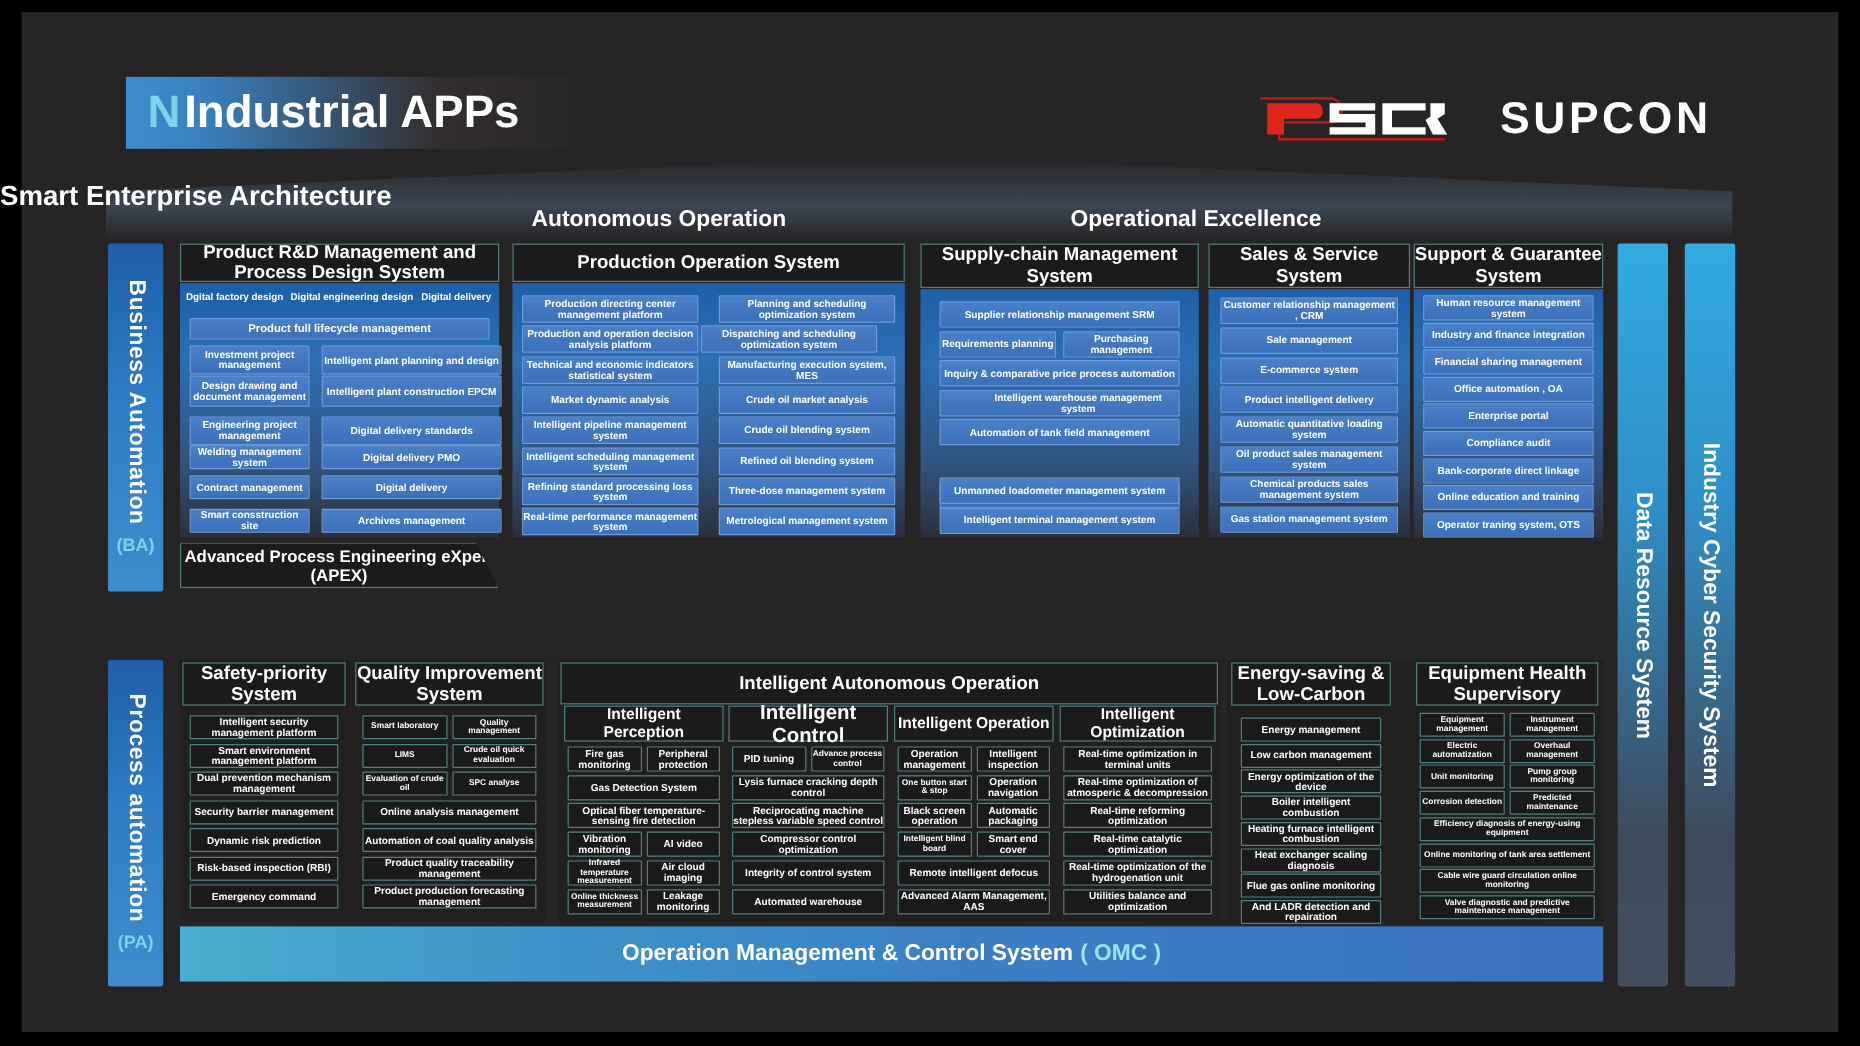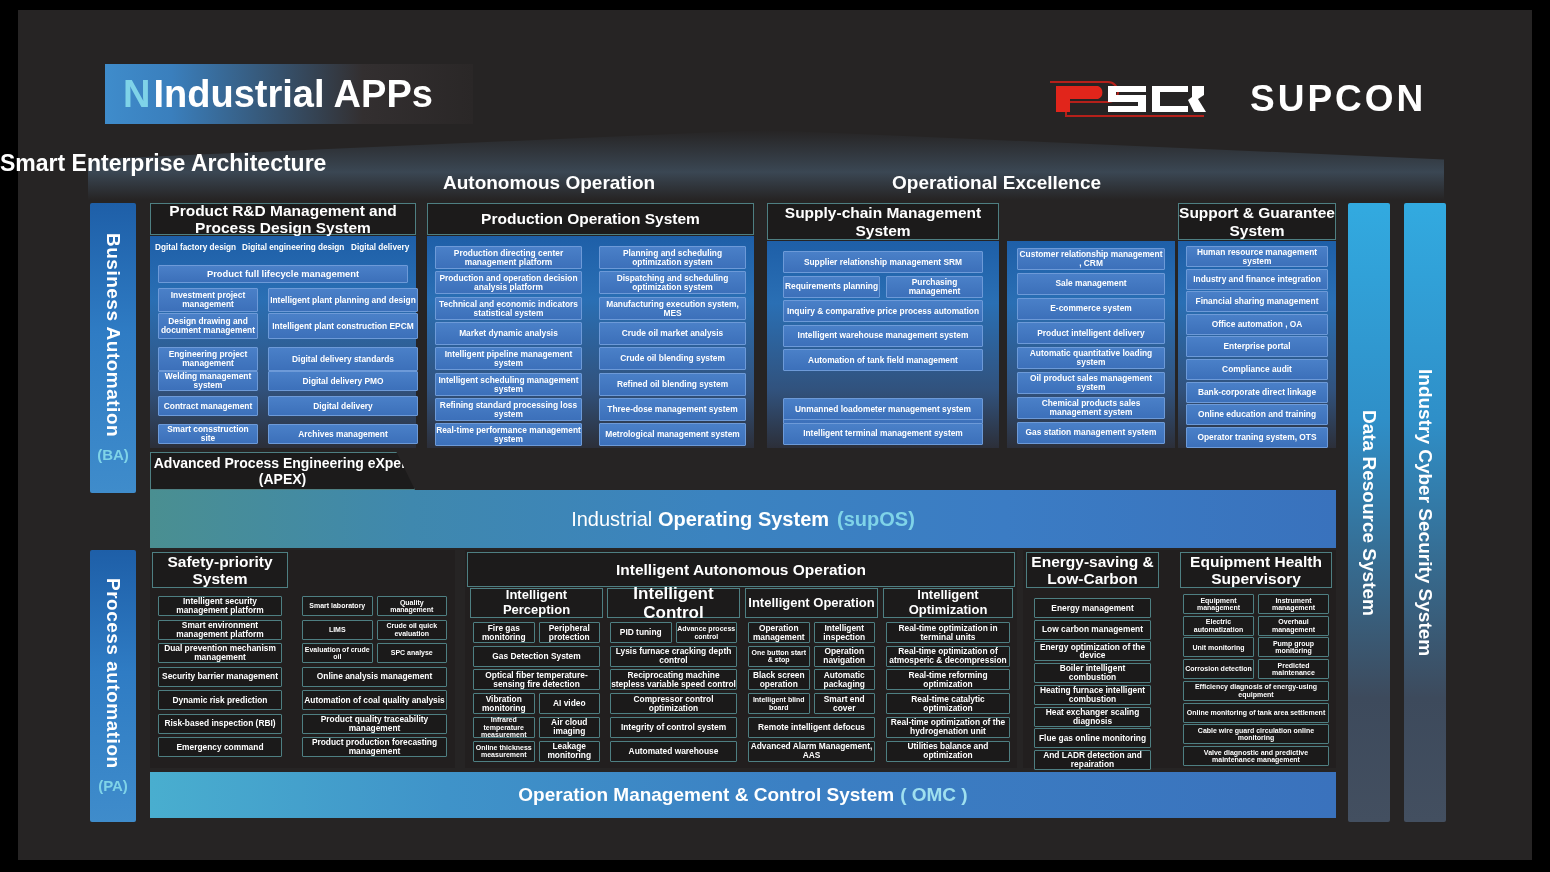--- a/index.html
+++ b/index.html
@@ -206,24 +206,20 @@
   <div class="rrail" id="rail-cyber">
     <div class="vtext">Industry Cyber Security System</div>
   </div>
 
   <div id="ba-area"></div>
 
   <div class="apex">
     <span>Advanced Process Engineering eXpert (APEX)</span>
   </div>
 
-  <div class="supos">
-    <span class="thin">Industrial</span>&nbsp;<span>Operating System</span>
-    <span class="tag">(supOS)</span>
-  </div>
 
   <div id="pa-area"></div>
 
   <div class="omc">
     <span>Operation Management &amp; Control System</span>
     <span class="tag">( OMC )</span>
   </div>
 <div class="hdr big" style="left: 150px; top: 203px; width: 266px; height: 32px;">
       <span>Product R&amp;D Management and Process Design System</span>
     </div>
@@ -244,46 +240,49 @@
     <div class="chip sm" style="left: 268px; top: 396px; width: 150px; height: 20px;">Digital delivery</div>
     <div class="chip sm" style="left: 158px; top: 424px; width: 100px; height: 20px;">Smart consstruction site</div>
     <div class="chip sm" style="left: 268px; top: 424px; width: 150px; height: 20px;">Archives management</div>
     <div class="hdr big" style="left: 427px; top: 203px; width: 327px; height: 32px;">
       <span>Production Operation System</span>
     </div>
     <div class="panel-blue" style="left: 427px; top: 236px; width: 327px; height: 212px;"></div>
     <div class="chip sm" style="left: 435px; top: 246px; width: 147px; height: 23px;">Production directing center management platform</div>
     <div class="chip sm" style="left: 599px; top: 246px; width: 147px; height: 23px;">Planning and scheduling optimization system</div>
     <div class="chip sm" style="left: 435px; top: 271px; width: 147px; height: 23px;">Production and operation decision analysis platform</div>
-    <div class="chip sm" style="left: 599px; top: 271px; width: 147px; height: 23px;">Dispatching and  scheduling optimization system</div>
+    <div class="chip sm" style="left: 584px; top: 271px; width: 147px; height: 23px;">Dispatching and  scheduling optimization system</div>
     <div class="chip sm" style="left: 435px; top: 297px; width: 147px; height: 23px;">Technical and economic indicators statistical system</div>
     <div class="chip sm" style="left: 599px; top: 297px; width: 147px; height: 23px;">Manufacturing execution system, MES</div>
     <div class="chip sm" style="left: 435px; top: 322px; width: 147px; height: 23px;">Market dynamic analysis</div>
     <div class="chip sm" style="left: 599px; top: 322px; width: 147px; height: 23px;">Crude oil market analysis</div>
     <div class="chip sm" style="left: 435px; top: 347px; width: 147px; height: 23px;">Intelligent pipeline management system</div>
     <div class="chip sm" style="left: 599px; top: 347px; width: 147px; height: 23px;">Crude oil blending system</div>
     <div class="chip sm" style="left: 435px; top: 373px; width: 147px; height: 23px;">Intelligent scheduling management system</div>
     <div class="chip sm" style="left: 599px; top: 373px; width: 147px; height: 23px;">Refined oil blending system</div>
     <div class="chip sm" style="left: 435px; top: 398px; width: 147px; height: 23px;">Refining standard processing loss system</div>
     <div class="chip sm" style="left: 599px; top: 398px; width: 147px; height: 23px;">Three-dose management system</div>
     <div class="chip sm" style="left: 435px; top: 423px; width: 147px; height: 23px;">Real-time performance management system</div>
     <div class="chip sm" style="left: 599px; top: 423px; width: 147px; height: 23px;">Metrological management system</div>
     <div class="hdr big" style="left: 767px; top: 203px; width: 232px; height: 37px;">
       <span>Supply-chain Management System</span>
     </div>
     <div class="panel-blue" style="left: 767px; top: 241px; width: 232px; height: 207px;"></div>
     <div class="chip sm" style="left: 783px; top: 251px; width: 200px; height: 22px;">Supplier relationship management SRM</div>
     <div class="chip sm" style="left: 783px; top: 275.5px; width: 97px; height: 22px;">Requirements planning</div>
     <div class="chip sm" style="left: 886px; top: 275.5px; width: 97px; height: 22px;">Purchasing management</div>
     <div class="chip sm" style="left: 783px; top: 300px; width: 200px; height: 22px;">Inquiry &amp; comparative price process automation</div>
-    <div class="chip sm" style="left: 783px; top: 324.5px; width: 200px; height: 22px;">Intelligent warehouse management system</div>
+    <div class="chip sm" style="left: 783px; top: 324.5px; width: 200px; height: 22px; padding-left: 31px;">Intelligent warehouse management system</div>
     <div class="chip sm" style="left: 783px; top: 349px; width: 200px; height: 22px;">Automation of tank field management</div>
     <div class="chip sm" style="left: 783px; top: 373.5px; width: 200px; height: 22px; margin-top: 28px;">Intelligent logistics and transportation</div>
     <div class="chip sm" style="left: 783px; top: 398px; width: 200px; height: 22px;">Unmanned loadometer management system</div>
     <div class="chip sm" style="left: 783px; top: 422.5px; width: 200px; height: 22px;">Intelligent terminal management system</div>
+    <div class="hdr big" style="left: 1007px; top: 203px; width: 168px; height: 37px;">
+      <span>Sales &amp; Service System</span>
+    </div>
     <div class="panel-blue" style="left: 1007px; top: 241px; width: 168px; height: 207px;"></div>
     <div class="chip sm" style="left: 1017px; top: 248px; width: 148px; height: 22px;">Customer relationship management , CRM</div>
     <div class="chip sm" style="left: 1017px; top: 272.8px; width: 148px; height: 22px;">Sale management</div>
     <div class="chip sm" style="left: 1017px; top: 297.6px; width: 148px; height: 22px;">E-commerce system</div>
     <div class="chip sm" style="left: 1017px; top: 322.4px; width: 148px; height: 22px;">Product intelligent delivery</div>
     <div class="chip sm" style="left: 1017px; top: 347.2px; width: 148px; height: 22px;">Automatic quantitative loading system</div>
     <div class="chip sm" style="left: 1017px; top: 372px; width: 148px; height: 22px;">Oil product sales management system</div>
     <div class="chip sm" style="left: 1017px; top: 396.8px; width: 148px; height: 22px;">Chemical products sales management system</div>
     <div class="chip sm" style="left: 1017px; top: 421.6px; width: 148px; height: 22px;">Gas station management system</div>
     <div class="hdr big" style="left: 1178px; top: 203px; width: 158px; height: 37px;">
@@ -305,20 +304,23 @@
     <div class="hdr big" style="left: 152px; top: 552px; width: 136px; height: 36px;">
       <span>Safety-priority System</span>
     </div>
     <div class="chip-dark sm" style="left: 158px; top: 596px; width: 124px; height: 20px;">Intelligent security management platform</div>
     <div class="chip-dark sm" style="left: 158px; top: 619.5px; width: 124px; height: 20px;">Smart environment management platform</div>
     <div class="chip-dark sm" style="left: 158px; top: 643px; width: 124px; height: 20px;">Dual prevention mechanism management</div>
     <div class="chip-dark sm" style="left: 158px; top: 666.5px; width: 124px; height: 20px;">Security barrier management</div>
     <div class="chip-dark sm" style="left: 158px; top: 690px; width: 124px; height: 20px;">Dynamic risk prediction</div>
     <div class="chip-dark sm" style="left: 158px; top: 713.5px; width: 124px; height: 20px;">Risk-based inspection (RBI)</div>
     <div class="chip-dark sm" style="left: 158px; top: 737px; width: 124px; height: 20px;">Emergency command</div>
+    <div class="hdr big" style="left: 296px; top: 552px; width: 157px; height: 36px;">
+      <span>Quality Improvement System</span>
+    </div>
     <div class="chip-dark xs" style="left: 302px; top: 596px; width: 70.5px; height: 20px;">Smart laboratory</div>
     <div class="chip-dark xs" style="left: 376.5px; top: 596px; width: 70.5px; height: 20px;">Quality management</div>
     <div class="chip-dark xs" style="left: 302px; top: 619.5px; width: 70.5px; height: 20px;">LIMS</div>
     <div class="chip-dark xs" style="left: 376.5px; top: 619.5px; width: 70.5px; height: 20px;">Crude oil quick evaluation</div>
     <div class="chip-dark xs" style="left: 302px; top: 643px; width: 70.5px; height: 20px;">Evaluation of crude oil</div>
     <div class="chip-dark xs" style="left: 376.5px; top: 643px; width: 70.5px; height: 20px;">SPC analyse</div>
     <div class="chip-dark sm" style="left: 302px; top: 666.5px; width: 145px; height: 20px;">Online analysis management</div>
     <div class="chip-dark sm" style="left: 302px; top: 690px; width: 145px; height: 20px;">Automation of coal quality analysis</div>
     <div class="chip-dark sm" style="left: 302px; top: 713.5px; width: 145px; height: 20px;">Product quality traceability management</div>
     <div class="chip-dark sm" style="left: 302px; top: 737px; width: 145px; height: 20px;">Product production forecasting management</div>

